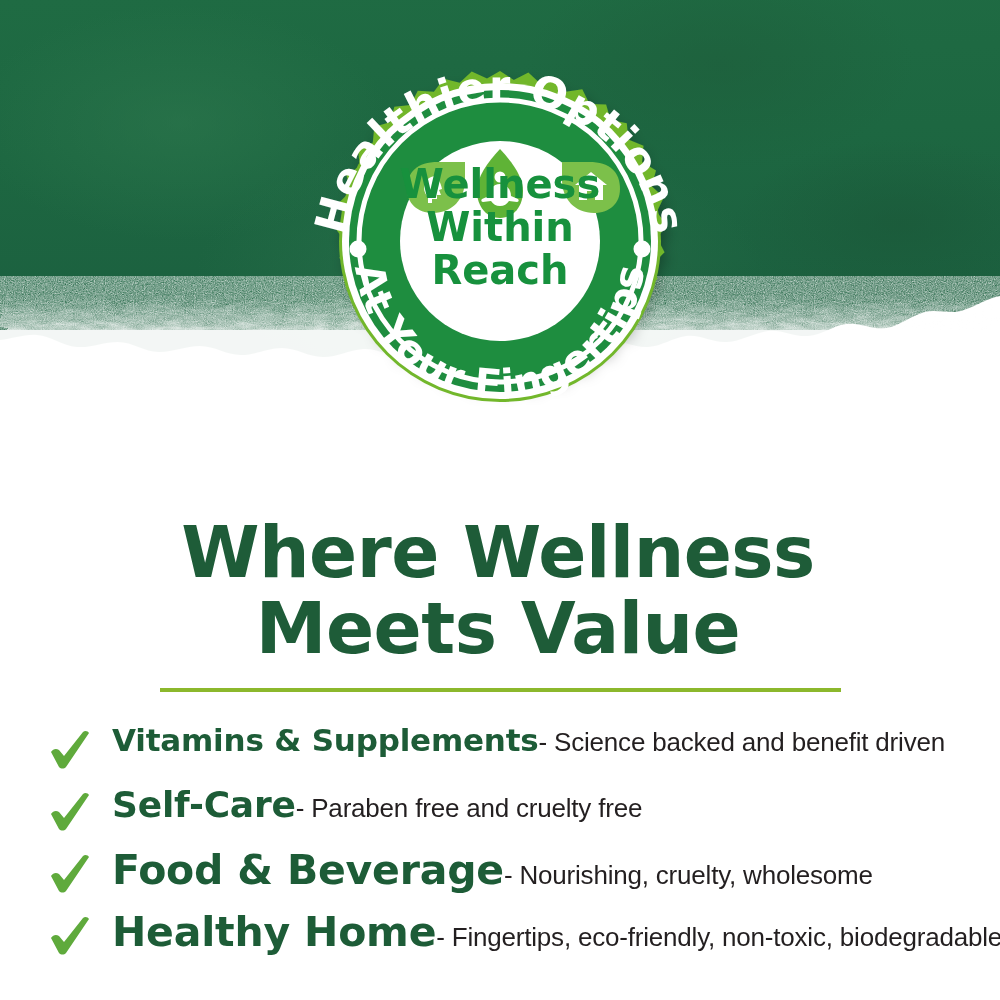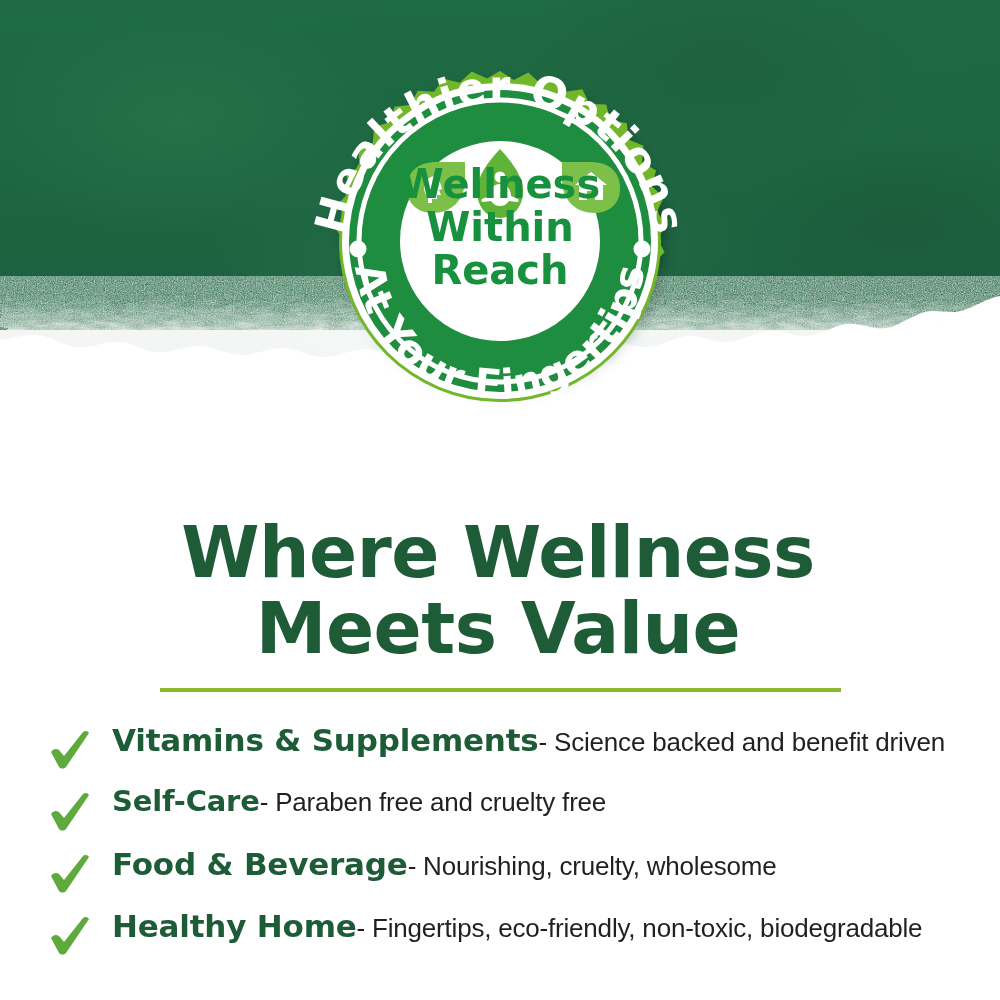--- a/index.html
+++ b/index.html
@@ -140,23 +140,23 @@
     letter-spacing: -0.2px;
   }
   .bullet-desc {
     font-family: "Liberation Sans", sans-serif;
     font-weight: normal;
     color: #231f20;
     font-size: 26px;
     letter-spacing: -0.2px;
   }
   .row-0 .bullet-title { font-size: 31px; }
-  .row-1 .bullet-title { font-size: 29px; }
-  .row-2 .bullet-title { font-size: 31px; }
-  .row-3 .bullet-title { font-size: 31px; }
+  .row-1 .bullet-title { font-size: 36px; }
+  .row-2 .bullet-title { font-size: 41px; }
+  .row-3 .bullet-title { font-size: 41px; }
 </style>
 </head>
 <body>
 
 <div class="poster">
 
   <div class="banner">
     <svg width="0" height="0" style="position:absolute" aria-hidden="true">
       <defs>
         <mask id="tearMask" maskUnits="userSpaceOnUse" x="0" y="0" width="1000" height="360">

